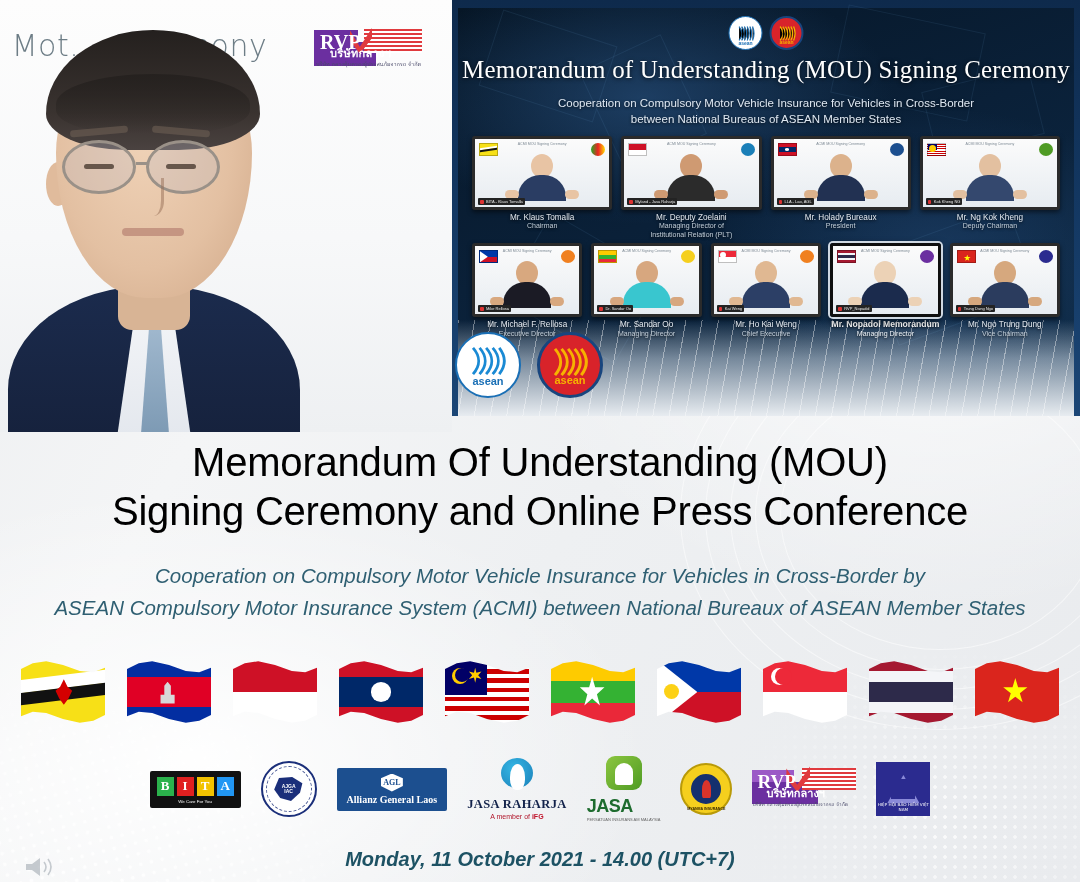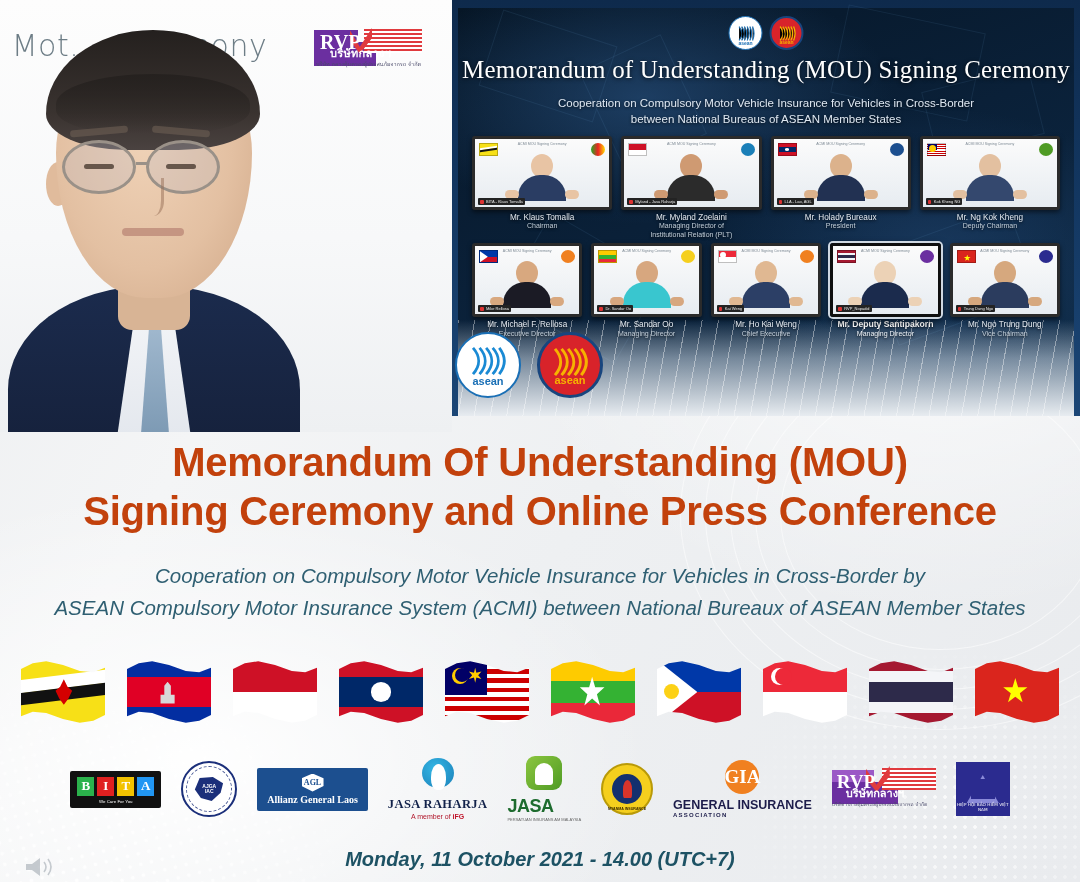--- a/index.html
+++ b/index.html
@@ -231,22 +231,22 @@
   .emblem { width:66px; height:66px; border-radius:50%; position:relative; }
   .emblem.blue { background:#ffffff; border:2.5px solid #1a6fb5; }
   .emblem.red  { background:#d8232a; border:3px solid #18457e; }
   .em-sheaf { position:absolute; left:50%; top:12px; transform:translateX(-50%); width:38px; height:30px; }
   .em-word { position:absolute; left:0; right:0; bottom:9px; text-align:center; font:700 11px "Liberation Sans",sans-serif; }
   .em-word.b{ color:#1a6fb5; } .em-word.y{ color:#f6b300; }
 
   
   .main-title {
     position:absolute; left:0; right:0; top:438px; text-align:center;
-    color:#c2410c; font-family:"Liberation Sans", sans-serif;
-    font-size:40px; font-weight:700; line-height:1.22;
+    color:#000000; font-family:"Liberation Sans", sans-serif;
+    font-size:40px; font-weight:400; line-height:1.22;
     letter-spacing:-.2px;
   }
   .main-sub {
     position:absolute; left:0; right:0; top:560px; text-align:center;
     color:#2f5f72; font-family:"Liberation Sans", sans-serif;
     font-size:20.5px; font-style:italic; line-height:1.55; font-weight:400;
   }
 
   
   .flags { position:absolute; left:0; right:0; top:660px; display:flex; justify-content:center; gap:22px; }
@@ -474,21 +474,21 @@
               <div class="cv-person">
                 <div class="cv-head" style="background:#cf9a72;"></div>
                 <div class="cv-body" style="background:#2b2b2b;position:relative;">
                   <div class="cv-arm l" style="background:#cf9a72;"></div>
                   <div class="cv-arm r" style="background:#cf9a72;"></div>
                 </div>
               </div>
               <div class="cv-name">Myland - Jasa Raharja</div>
             </div>
             <div class="cell-cap">
-              <div class="cap-name">Mr. Myland Zoelaini</div>
+              <div class="cap-name">Mr. Deputy Zoelaini</div>
               <div class="cap-role">Managing Director of</div>
               <div class="cap-role">Institutional Relation (PLT)</div>
             </div>
           </div>
 
           <div class="cell">
             <div class="cell-vid">
               <div class="cv-flag" style="background:#ce1126;">
                 <div style="position:absolute;left:0;top:28%;width:100%;height:44%;background:#002868;"></div>
                 <div style="position:absolute;left:36%;top:36%;width:28%;height:28%;background:#fff;border-radius:50%;"></div>
@@ -617,21 +617,21 @@
               <div class="cv-person">
                 <div class="cv-head" style="background:#ecd2b6;"></div>
                 <div class="cv-body" style="background:#1b2b4d;position:relative;">
                   <div class="cv-arm l" style="background:#ecd2b6;"></div>
                   <div class="cv-arm r" style="background:#ecd2b6;"></div>
                 </div>
               </div>
               <div class="cv-name">RVP_Nopadol</div>
             </div>
             <div class="cell-cap hl">
-              <div class="cap-name">Mr. Deputy Santipakorn</div>
+              <div class="cap-name">Mr. Nopadol Memorandum</div>
               <div class="cap-role">Managing Director</div>
             </div>
           </div>
 
           <div class="cell">
             <div class="cell-vid">
               <div class="cv-flag" style="background:#da251d;">
                 <div style="position:absolute;left:36%;top:30%;width:7px;height:7px;background:#ff0;clip-path:polygon(50% 0,61% 35%,98% 35%,68% 57%,79% 91%,50% 70%,21% 91%,32% 57%,2% 35%,39% 35%);"></div>
               </div>
               <div class="cv-logo" style="background:#2b2b8f;"></div>
@@ -827,27 +827,20 @@
     <div class="logo-item">
       <div class="lg-mi">
         <div class="inner">
             <div class="torch"></div>
           </div>
         <div class="tx">MYANMA INSURANCE</div>
       </div>
     </div>
 
 
-    <div class="logo-item lg-gia">
-      <div class="circ">GIA</div>
-      <div>
-        <div class="nm">GENERAL INSURANCE</div>
-        <div class="sub">ASSOCIATION</div>
-      </div>
-    </div>
 
     <div class="logo-item">
       <div class="lg-rvp">
         <div style="position:absolute;left:0;top:4px;width:42px;height:24px;background:#9b59c6;"></div>
         <div style="position:absolute;left:0;top:16px;width:66px;height:22px;background:#6b2fa0;"></div>
         <div style="position:absolute;left:50px;top:2px;width:54px;height:22px;background:repeating-linear-gradient(180deg,#e03a3e 0 2px,#fff 2px 4px);"></div>
         <div style="position:absolute;left:34px;top:0;width:24px;height:26px;background:#e03a3e;clip-path:polygon(0 10%,45% 72%,100% 0,100% 38%,45% 100%,0 48%);"></div>
         <div style="position:absolute;left:5px;top:5px;color:#fff;font:700 19px 'Liberation Serif',serif;">RVP</div>
         <div style="position:absolute;left:14px;top:18px;color:#fff;font:700 11px 'DejaVu Sans',sans-serif;">บริษัทกลางฯ</div>
         <div style="position:absolute;left:0;top:34px;color:#4a4a6a;font:400 5px 'DejaVu Sans',sans-serif;white-space:nowrap;">บริษัท กลางคุ้มครองผู้ประสบภัยจากรถ จำกัด</div>

